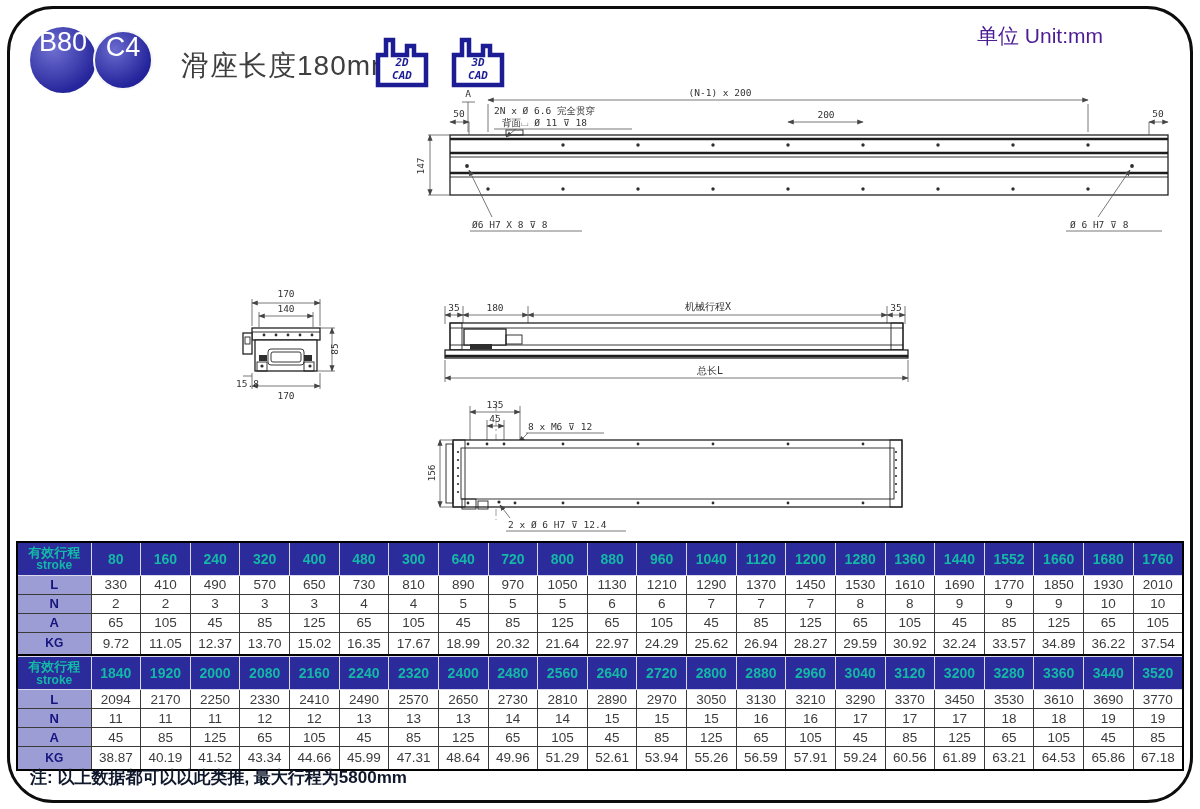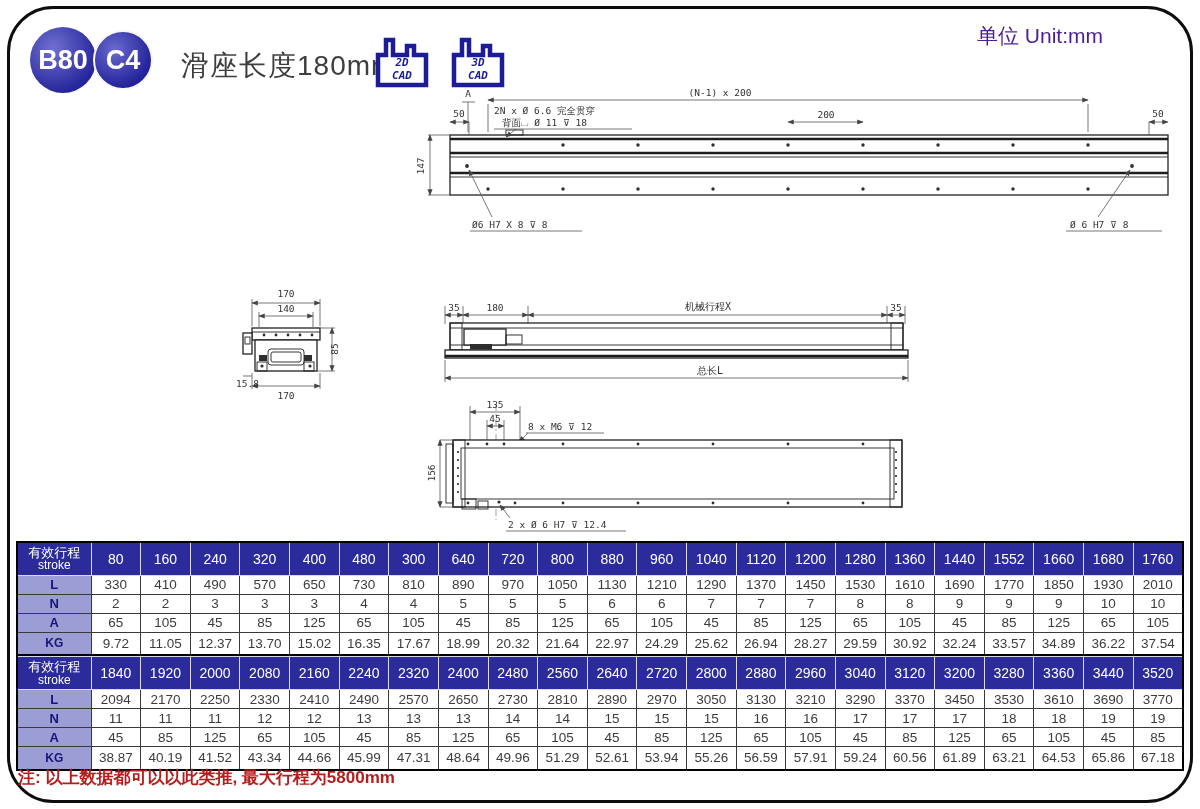--- a/index.html
+++ b/index.html
@@ -1,22 +1,22 @@
 <!DOCTYPE html>
 <html><head>
 <meta charset="utf-8">
 <style>
   * { box-sizing: border-box; margin: 0; padding: 0; }
   html,body { width:1200px; height:809px; }
   body { position:relative; background:#ffffff; font-family:"Liberation Sans","DejaVu Sans",sans-serif; overflow:hidden; }
   .frame { position:absolute; left:7px; top:6px; right:7px; bottom:6px; border:3px solid #0d0d0d; border-radius:46px; }
 
   
-  .badge { position:absolute; border-radius:50%; color:#fff; font-weight:bold;
-           display:flex; align-items:center; justify-content:center; }
+  .badge { position:absolute; border-radius:50%; color:#fff; font-weight:normal;
+           display:flex; align-items:flex-start; justify-content:center; }
   .badge-b80 { left:30px; top:27px; width:66px; height:66px; font-size:27px;
                background:radial-gradient(circle at 35% 32%, #7070d2, #26269c 72%); }
   .badge-c4  { left:93px; top:30px; width:60px; height:60px; font-size:27px; border:2px solid #f6f6f6;
                background:radial-gradient(circle at 35% 32%, #6a6ace, #22229a 72%); }
   .page-title { position:absolute; left:181px; top:47px; font-size:28px; color:#3e3e3e; letter-spacing:1px; }
   .cad-icons { position:absolute; left:374px; top:36px; display:flex; gap:20px;font-style:italic; }
   .cad-label { font-weight:bold; fill:#1c1c95; }
   .unit-label { position:absolute; left:977px; top:22px; font-size:21px; color:#4c1d95; }
 
   
@@ -30,31 +30,31 @@
   .dot { fill:#2e2e2e; }
   .dim { font-size:9.5px; }
   .dimcn { font-size:10px; }
 
   
   .tables { position:absolute; left:16px; top:541px; width:1168px; }
   table.spec { border-collapse:collapse; width:1168px; table-layout:fixed; border:2px solid #000; }
   table.spec th, table.spec td { border:1px solid #3a3a3a; text-align:center; vertical-align:middle; padding:0; overflow:hidden; }
   table.spec col.c0 { width:74px; }
   tr.hd { height:33px; }
-  tr.hd th { background:#2b2b9b; color:#ffffff; font-size:14px; font-weight:normal; border:1px solid #d9d9ea; }
+  tr.hd th { background:#2b2b9b; color:#14b8a6; font-size:14px; font-weight:bold; border:1px solid #d9d9ea; }
   tr.hd th.corner { background:#2b2b9b; line-height:1.05; }
   tr.hd th.corner .cn { font-size:13px; }
   tr.hd th.corner .en { font-size:12px; }
   th.rowlab { background:#9d9dd6; color:#15157d; font-weight:bold; font-size:13px; }
   table.spec td { background:#fff; color:#3c3c3c; font-size:13.5px; }
   tr.r-L, tr.r-N, tr.r-A { height:19px; }
   tr.r-KG { height:23px; }
   tr.r-KG th.rowlab { font-size:12px; }
 
-  .note { position:absolute; left:18px; top:766px; font-size:17px; font-weight:bold; color:#b91c1c; }
+  .note { position:absolute; left:30px; top:766px; font-size:17px; font-weight:bold; color:#0f172a; }
 </style>
 </head>
 <body>
 
 <div class="frame"></div>
 
 <div class="badge badge-b80">
     <span>B80</span>
   </div>
 <div class="badge badge-c4">

